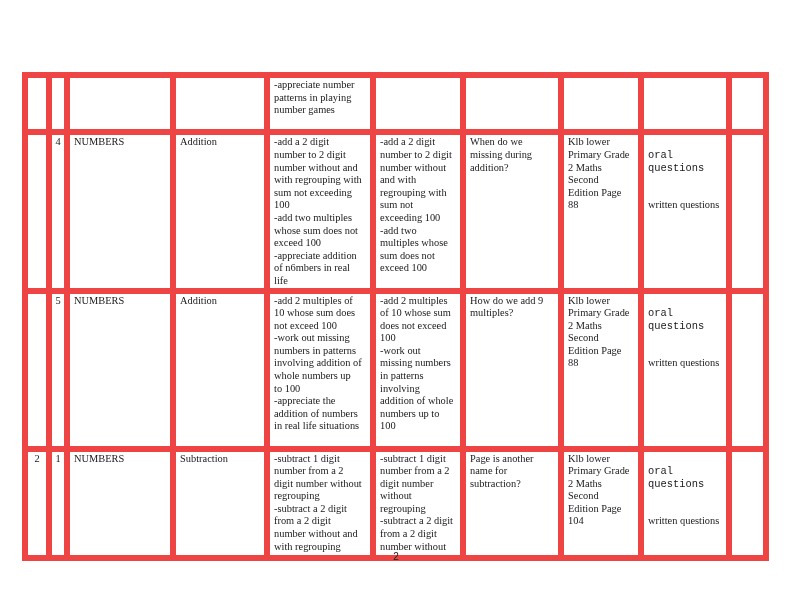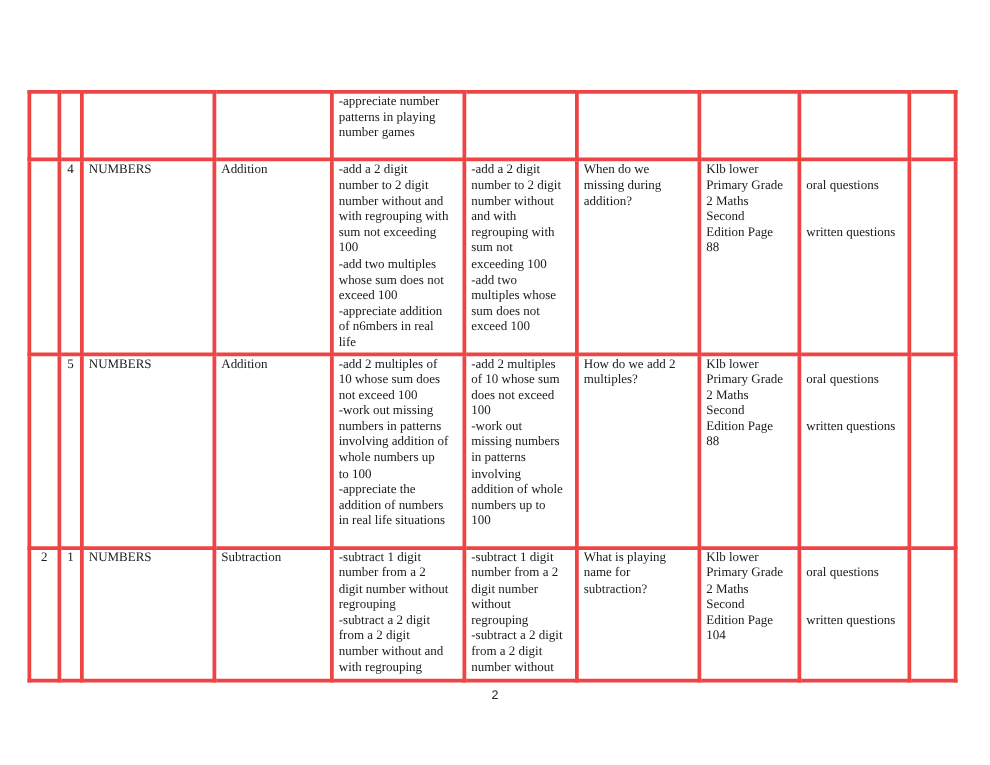--- a/index.html
+++ b/index.html
@@ -8,34 +8,34 @@
       position: relative; overflow: hidden;
       font-family: "Liberation Serif", "DejaVu Serif", serif;
       color: #1a1a1a;
     }
     .page-table {
       position: absolute; left: 22px; top: 72px;
       border-collapse: collapse; table-layout: fixed;
       width: 741px;
     }
     .page-table td {
-      border: 3px solid #ef4444;
+      border: 6px solid #ef4444;
       vertical-align: top;
       font-size: 10.4px;
       line-height: 12.6px;
       padding: 1px 4px 0 4px;
       white-space: pre-line;
       overflow: hidden;
     }
     .page-table td.num { text-align: center; padding-left: 2px; padding-right: 2px; }
     .row-cont td { height: 37px; }
     .row-a td { height: 151px; }
     .row-b td { height: 151px; }
     .row-c td { height: 102px; }
-    .assess-line { display: block; margin-bottom: 12.6px; }
+    .assess-line { display: block; margin-bottom: 12.6px; font-family: Liberation Mono, monospace; }
     .page-number {
       position: absolute; left: 0; width: 792px; top: 551px;
       text-align: center; font-family: "Liberation Sans", sans-serif;
       font-size: 10px; color: #222;
     }
   </style>
 </head>
 <body>
 
 <table class="page-table">
@@ -132,21 +132,21 @@
 of 10 whose sum
 does not exceed
 100
 -work out
 missing numbers
 in patterns
 involving
 addition of whole
 numbers  up to
 100</td>
-      <td>How do we add 2
+      <td>How do we add 9
 multiples?</td>
       <td>Klb lower
 Primary Grade
 2 Maths
 Second
 Edition Page
 88</td>
       <td>
         <span class="assess-line">oral questions</span>
         <span>written questions</span>
@@ -167,21 +167,21 @@
 number without and
 with regrouping</td>
       <td>-subtract 1 digit
 number from a 2
 digit number
 without
 regrouping
 -subtract a 2 digit
 from a 2 digit
 number without</td>
-      <td>What is playing
+      <td>Page is another
 name for
 subtraction?</td>
       <td>Klb lower
 Primary Grade
 2 Maths
 Second
 Edition Page
 104</td>
       <td>
         <span class="assess-line">oral questions</span>

